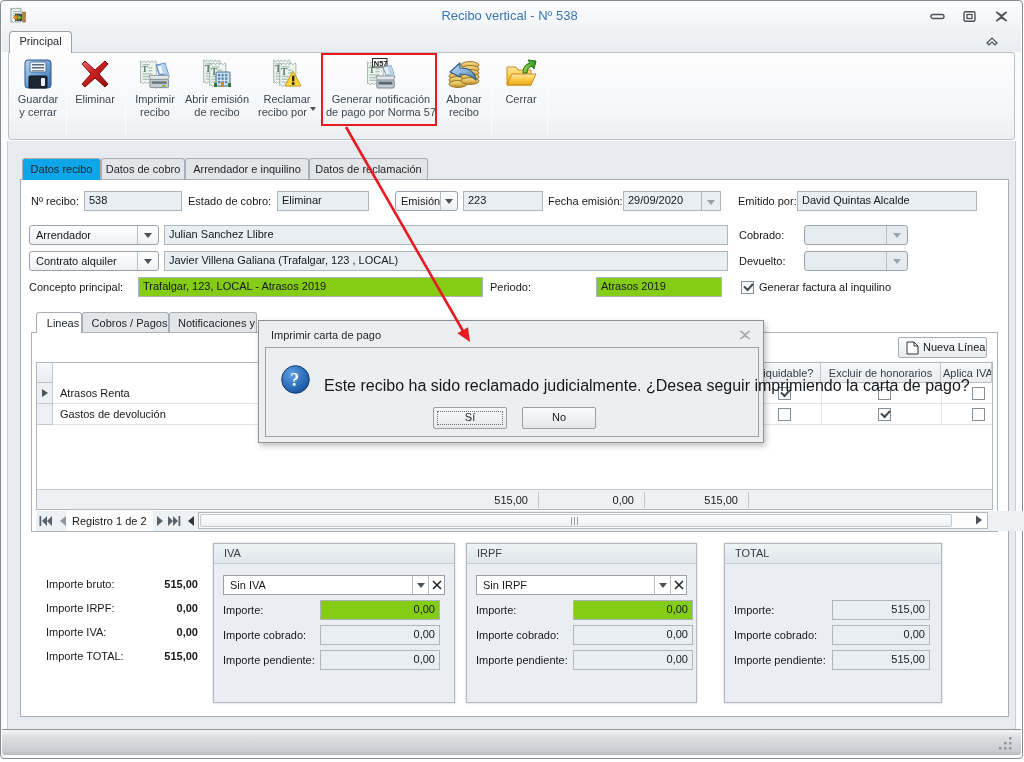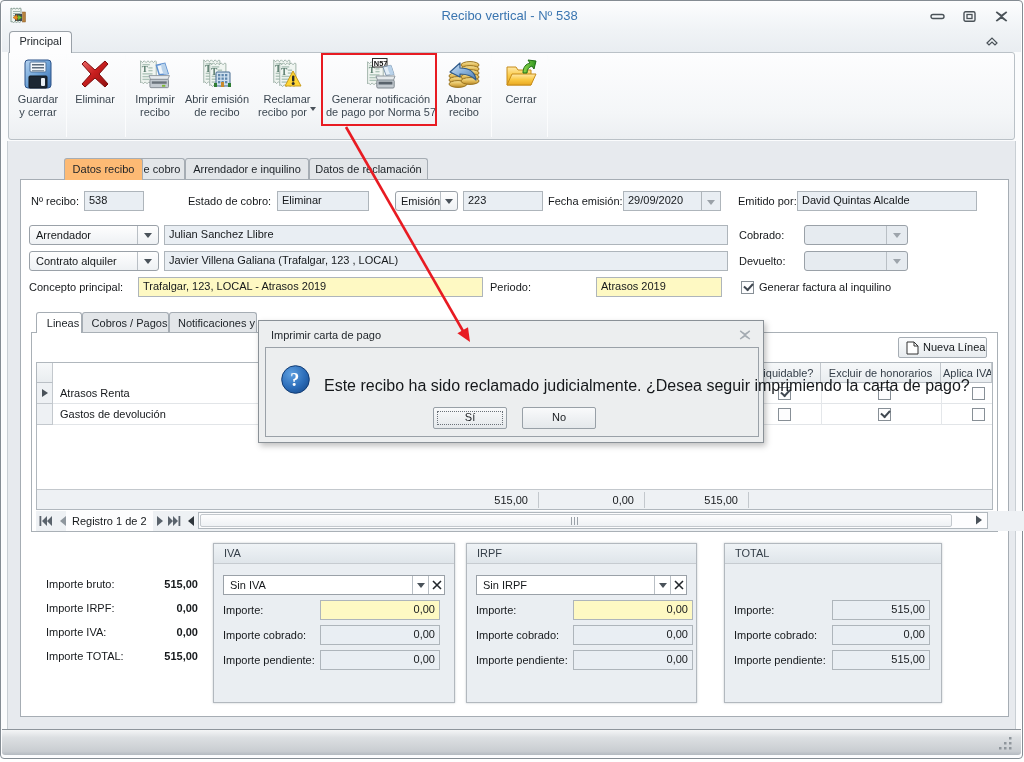--- a/index.html
+++ b/index.html
@@ -25,28 +25,28 @@
 .rsep { position:absolute; top:2px; height:82px; width:1px; background:#c9ced3; border-right:1px solid #fbfcfd; }
 .rbtn { position:absolute; top:3px; text-align:center; color:#3d4852; font-size:11px; line-height:13px; white-space:nowrap; }
 .rbtn .ric { display:block; margin:2px auto 3px auto; width:32px; height:32px; }
 
 #redrect { position:absolute; left:321px; top:53px; width:116px; height:73px; border:2px solid #e81b22; z-index:5; }
 
 #content { position:absolute; left:7px; top:141px; width:1009px; height:588px; background:#e7eaee; border-left:1px solid #c9cfd4; border-right:1px solid #c9cfd4; }
 
 .tab { position:absolute; top:158px; height:21px; border:1px solid #a6adb4; border-bottom:none; border-radius:3px 3px 0 0;
   background:#e3e6e9; text-align:center; padding-top:4px; color:#1c2126; z-index:2; white-space:nowrap; }
-.tab.active { height:22px; background:#fdba74; z-index:4;margin-left:42px; }
+.tab.active { height:22px; background:#0ea5e9; z-index:4; }
 
 #mainpage { position:absolute; left:20px; top:179px; width:989px; height:538px; background:#fff; border:1px solid #a6adb4; z-index:1; }
 #formarea, #gridwrap, #summary { z-index:5; position:absolute; left:0; top:0; width:1024px; height:0; }
 
 .lbl { position:absolute; white-space:nowrap; color:#15181b; }
 .fld { position:absolute; height:20px; border:1px solid #aeb5bb; background:#e9eef3; padding:2px 4px 0 4px; white-space:nowrap; overflow:hidden; }
-.fld.edit { background:#fef9c3; }
+.fld.edit { background:#84cc16; }
 .fld.num { text-align:right; }
 .combo { position:absolute; height:20px; border:1px solid #9aa1a8; border-radius:3px; background:linear-gradient(#fefefe,#eef1f4); }
 .combo .ctext { position:absolute; left:6px; top:3px; }
 .combo .carr { position:absolute; right:0; top:0; width:21px; height:18px; border-left:1px solid #b9bfc5; }
 .combo.dis { background:#e6ebf0; }
 .arr-d { position:absolute; width:0; height:0; border:4px solid transparent; border-top:5px solid #4a525a; }
 .chk { position:absolute; width:13px; height:13px; border:1px solid #878f96; background:#fdfdfe; }
 .chk.on:after { content:""; position:absolute; left:2px; top:1px; width:7px; height:4px; border-left:2px solid #3f4750; border-bottom:2px solid #3f4750; transform:rotate(-48deg); }
 
 .itab { position:absolute; top:312px; height:20px; border:1px solid #a6adb4; border-bottom:none; border-radius:3px 3px 0 0;
@@ -288,21 +288,21 @@
   <div id="content"></div>
 
   <div class="tab active" style="left:22px; width:79px;">Datos recibo</div>
   <div class="tab" style="left:101px; width:84px;">Datos de cobro</div>
   <div class="tab" style="left:185px; width:124px;">Arrendador e inquilino</div>
   <div class="tab" style="left:309px; width:119px;">Datos de reclamación</div>
   <div id="mainpage"></div>
   <div id="formarea">
 
     <div class="lbl" style="left:31px; top:195px;">Nº recibo:</div>
-    <div class="fld" style="left:84px; top:191px; width:60px;">538</div>
+    <div class="fld" style="left:84px; top:191px; width:98px;">538</div>
     <div class="lbl" style="left:188px; top:195px;">Estado de cobro:</div>
     <div class="fld" style="left:277px; top:191px; width:92px;">Eliminar</div>
     <div class="combo" style="left:395px; top:191px; width:63px;">
         <span class="ctext" style="left:5px;">Emisión</span>
         <span class="carr" style="width:17px;">
           <span class="arr-d" style="left:4px; top:7px;"></span>
         </span>
       </div>
     <div class="fld" style="left:463px; top:191px; width:80px;">223</div>
     <div class="lbl" style="left:548px; top:195px;">Fecha emisión:</div>

